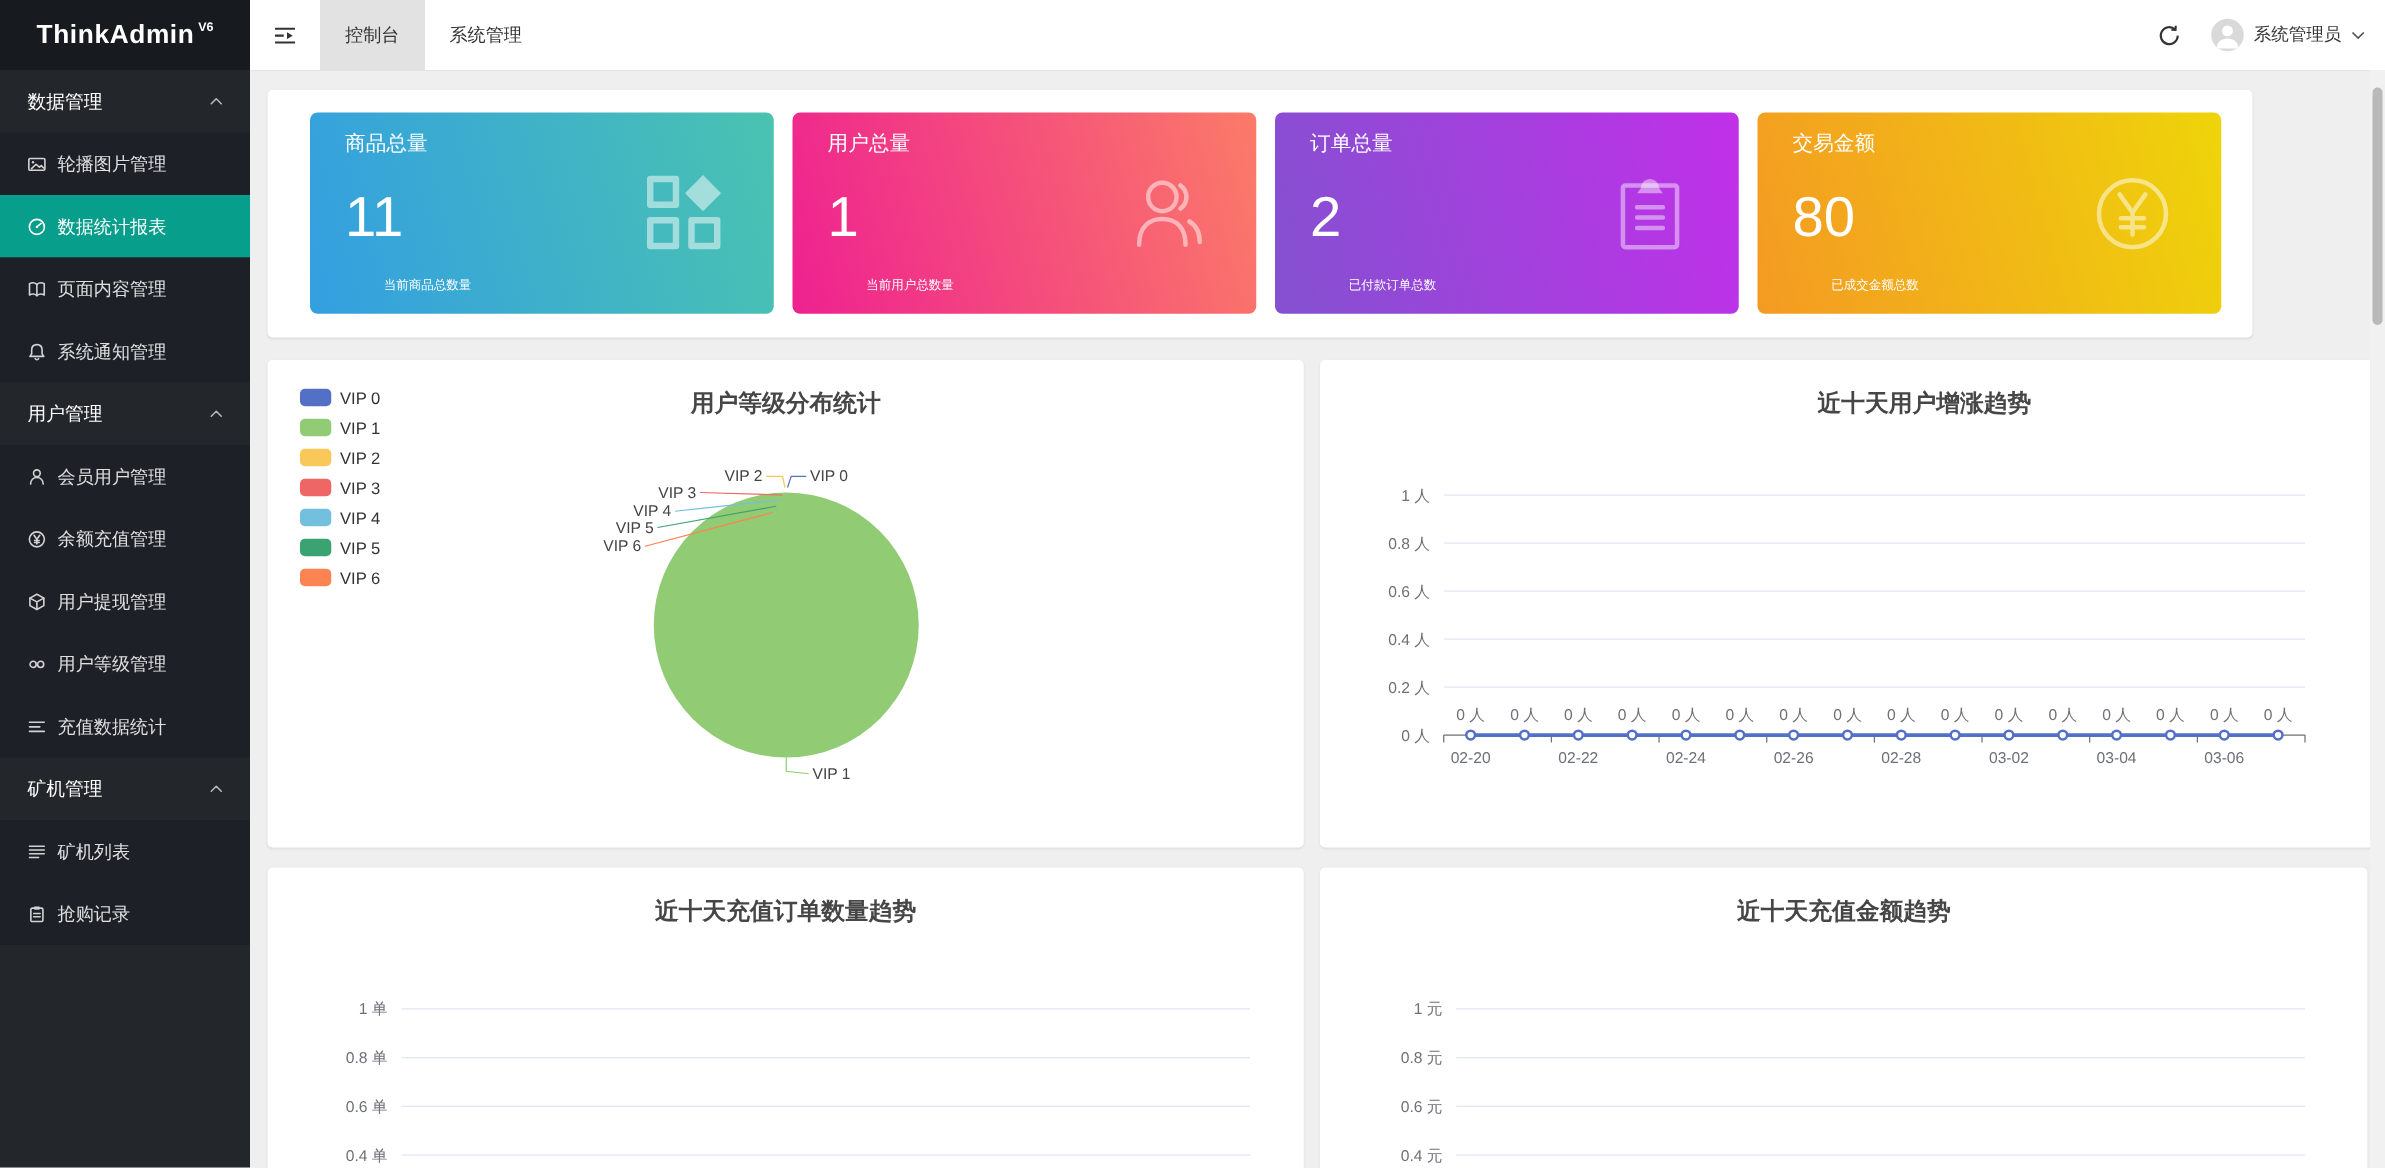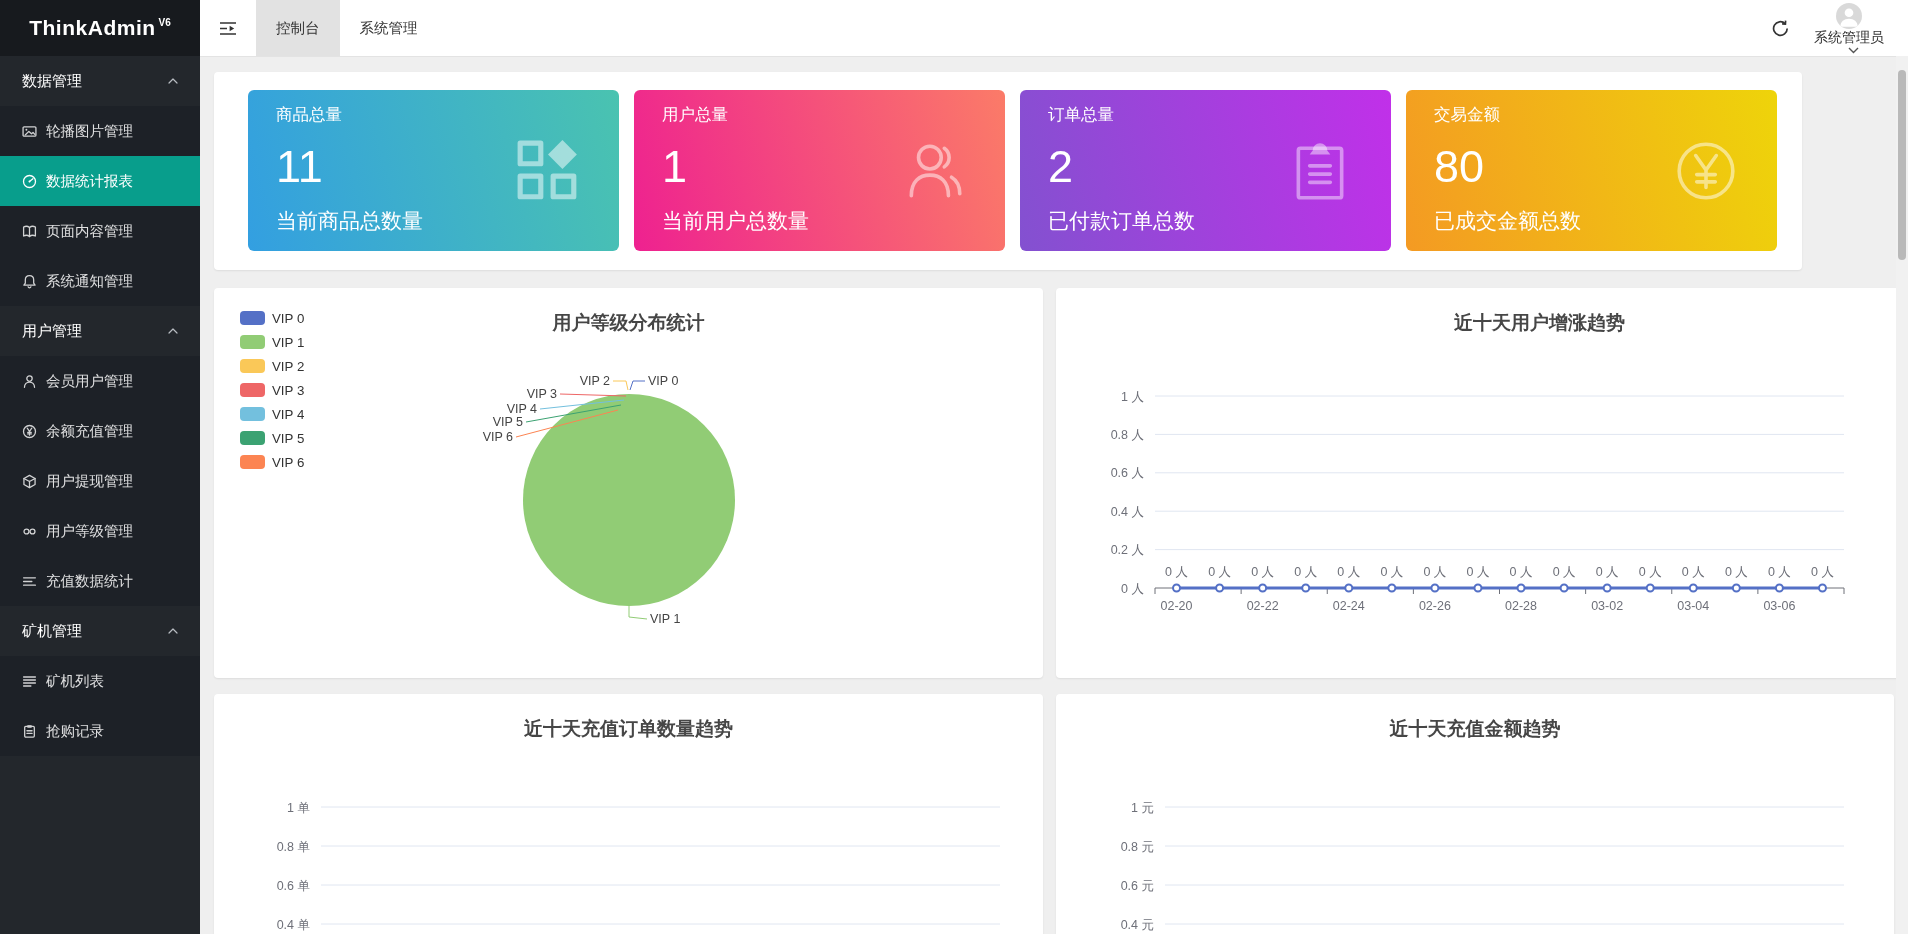--- a/index.html
+++ b/index.html
@@ -14,31 +14,31 @@
   .m-item .mi{width:15px;height:15px;margin-right:9px;opacity:.8;display:inline-flex;}
   .m-item.active{background:#089E8C;color:#fff;}
   .m-item.active .mi{opacity:1;}
   
   #topbar{position:absolute;left:200px;top:0;right:0;height:56px;background:#fff;border-bottom:1px solid #E3E3E3;display:flex;align-items:stretch;z-index:4;}
   #burger{width:56px;display:flex;align-items:center;justify-content:center;cursor:pointer;}
   .tab{padding:0 20px;display:flex;align-items:center;font-size:14.5px;color:#333;cursor:pointer;}
   .tab.active{background:#E2E2E2;}
   #topbar-right{margin-left:auto;display:flex;align-items:center;padding-right:16px;}
   #refresh{width:40px;height:56px;display:flex;align-items:center;justify-content:center;cursor:pointer;margin-right:14px;}
-  #userbox{display:flex;align-items:center;cursor:pointer;flex-direction:column;}
+  #userbox{display:flex;align-items:center;cursor:pointer;}
   #avatar{width:26px;height:26px;border-radius:50%;background:#D9D9D9;display:flex;align-items:center;justify-content:center;margin-right:8px;overflow:hidden;}
   #username{font-size:14px;color:#333;margin-right:8px;}
   
   #content-bg{position:absolute;left:200px;top:56px;right:0;bottom:0;background:#EFEFEF;}
   .panel{position:absolute;background:#fff;border-radius:4px;box-shadow:0 1px 2px rgba(0,0,0,.08);}
   #stats-wrap{left:214px;top:72px;width:1588px;height:198px;display:flex;gap:15px;padding:18px 25px 0 34px;box-sizing:border-box;}
   .scard{flex:1;height:161px;border-radius:6px;color:#fff;position:relative;padding:14px 28px 16px 28px;box-sizing:border-box;display:flex;flex-direction:column;justify-content:space-between;}
   .scard .st{font-size:16.5px;}
   .scard .sv{font-size:45px;line-height:1.05;}
-  .scard .sd{font-size:21px;}
+  .scard .sd{font-size:10px;margin-left:31px;}
   .scard .sic{position:absolute;right:38px;top:50%;transform:translateY(-50%);width:66px;height:66px;}
   .chart-card{overflow:hidden;}
   .c-title{position:absolute;top:22px;left:0;right:0;text-align:center;font-size:19px;font-weight:bold;color:#464646;}
   .legend{position:absolute;left:26px;top:23px;list-style:none;margin:0;padding:0;}
   .legend li{display:flex;align-items:center;height:14px;margin-bottom:10px;cursor:pointer;}
   .legend .sw{width:25px;height:14px;border-radius:4px;margin-right:7px;}
   .legend .lt{font-size:13.3px;color:#333;}
   
   #scrollbar{position:absolute;right:0;top:56px;bottom:0;width:12px;background:#F1F1F1;z-index:6;}
   #scroll-thumb{position:absolute;left:2px;top:14px;width:8px;height:190px;border-radius:4px;background:#B9B9B9;}

